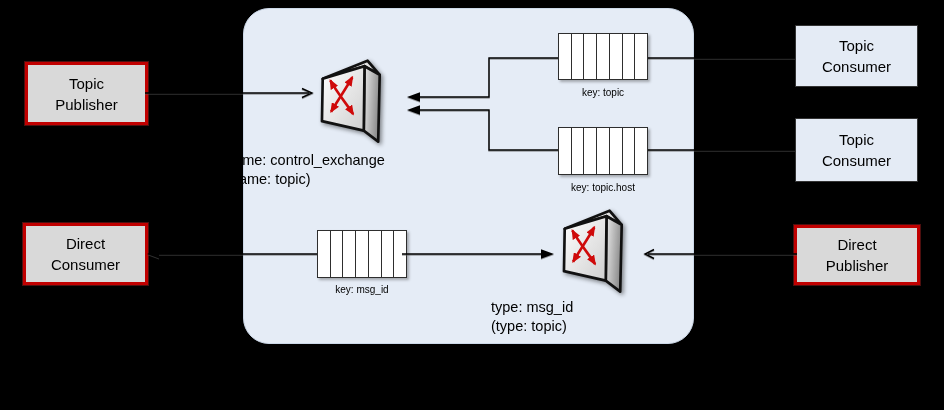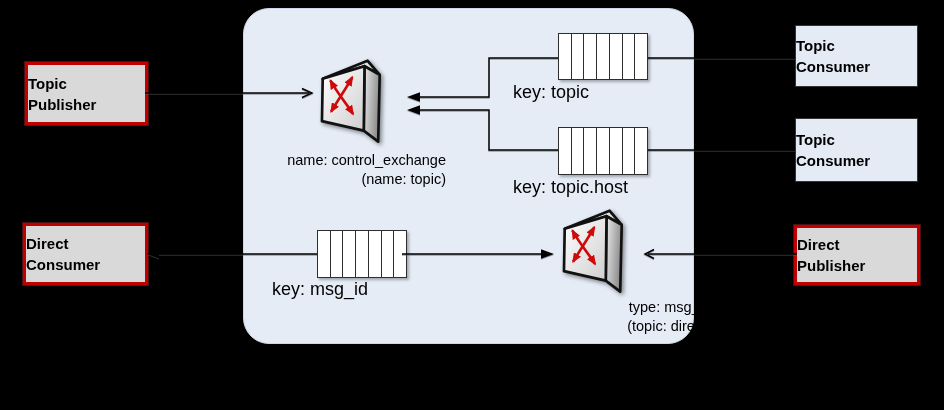--- a/index.html
+++ b/index.html
@@ -15,48 +15,48 @@
     background:var(--canvas-bg);
     font-family:"Liberation Sans","DejaVu Sans",sans-serif;
     color:#000; -webkit-font-smoothing:antialiased;
   }
   .panel{
     position:absolute; left:243px; top:8px; width:451px; height:336px;
     background:var(--panel-fill); border:1px solid var(--panel-border);
     border-radius:26px; box-sizing:border-box;
   }
   .node{
-    position:absolute; display:flex; flex-direction:column; align-items:flex-start;
+    position:absolute; display:flex; flex-direction:column; align-items:center;
     justify-content:center; text-align:center; box-sizing:border-box;
-    font-size:15px; line-height:21px;font-weight:bold;
+    font-size:15px; line-height:21px;
   }
   .node.redbox{
     background:var(--gray-box-fill);
     border:3px solid var(--red-border);
     box-shadow:0 0 0 1px var(--red-border-dark);
   }
   .node.bluebox{
     background:var(--blue-box-fill);
     border:1.5px solid var(--blue-box-border);
   }
   .queue{position:absolute;}
   .queue-box{
     display:flex; width:90px; height:47px; box-sizing:border-box;
     background:var(--queue-fill); border:1.4px solid var(--queue-border);
     box-shadow:1.5px 2px 2.5px rgba(40,40,40,.35);
   }
   .queue-cell{flex:1; border-left:1px solid var(--queue-border);}
   .queue-cell:first-child{border-left:none;}
   .queue-label{
-    position:absolute; left:-45px; width:180px; 
-    font-size:18px; line-height:17px; white-space:nowrap;
+    position:absolute; left:-45px; width:180px; text-align:center;
+    font-size:10px; line-height:17px; white-space:nowrap;
   }
   .exchange-icon{position:absolute; filter:drop-shadow(2px 2.5px 2px rgba(0,0,0,.45));}
   .exchange-label{
-    position:absolute; width:220px; text-align:right;
+    position:absolute; width:220px; text-align:left;
     font-size:14.5px; line-height:19px; white-space:nowrap;
   }
   .connectors{position:absolute; left:0; top:0; pointer-events:none;}
 </style>
 </head>
 <body>
 
 <div id="canvas">
 
   <div class="panel"></div>
@@ -165,21 +165,21 @@
       </marker>
     </defs>
     <polygon points="22,29 81,6 97,24 77,13" fill="#e3e3e3" stroke="#111" stroke-width="3.5" stroke-linejoin="round"></polygon>
     <polygon points="77,13 97,24 95,109 76,95" fill="url(#gs2)" stroke="#111" stroke-width="3.5" stroke-linejoin="round"></polygon>
     <polygon points="22,29 77,13 76,95 21,83" fill="url(#gf2)" stroke="#111" stroke-width="3.5" stroke-linejoin="round"></polygon>
     <path d="M 33,71 C 41,58 52,42 61,27" fill="none" stroke="var(--exchange-red)" stroke-width="3.4" marker-start="url(#xm2)" marker-end="url(#xm2)"></path>
     <path d="M 32,31 C 41,47 53,60 62,74" fill="none" stroke="var(--exchange-red)" stroke-width="3.4" marker-start="url(#xm2)" marker-end="url(#xm2)"></path>
   </svg>
   <div class="exchange-label" style="left:491px;top:298px">
     <div>type: msg_id</div>
-    <div>(topic: direct)</div>
+    <div>(type: topic)</div>
   </div>
 
   <svg class="connectors" width="944" height="410" viewBox="0 0 944 410">
     <g stroke="var(--line)" stroke-width="1.4" fill="none" style="filter:drop-shadow(0.8px 1.3px 0.6px rgba(90,90,90,0.55))">
       <path d="M145,93 H309"></path>
       <polyline points="302,88.5 312,93 302,97.5"></polyline>
       <path d="M558,58 H489 V97 H420"></path>
       <path d="M558,150 H489 V110 H420"></path>
       <path d="M648,58 H795"></path>
       <path d="M648,150 H795"></path>

